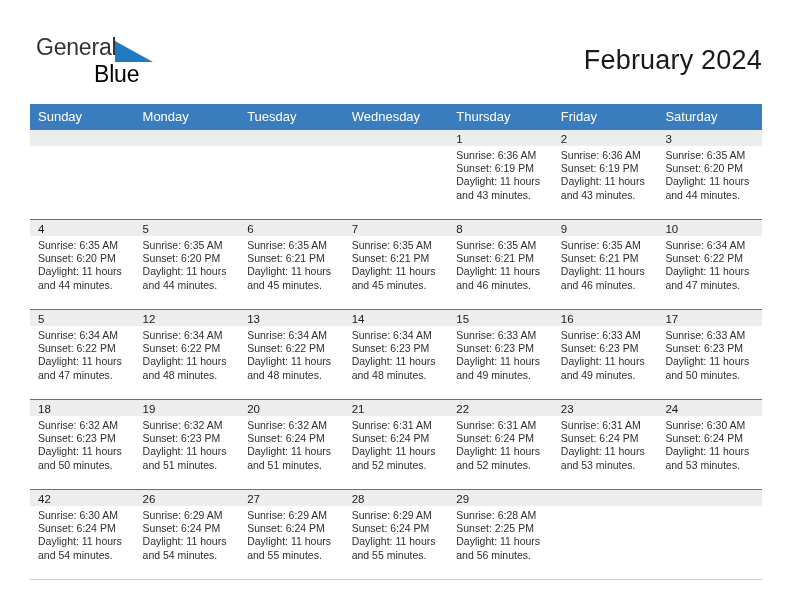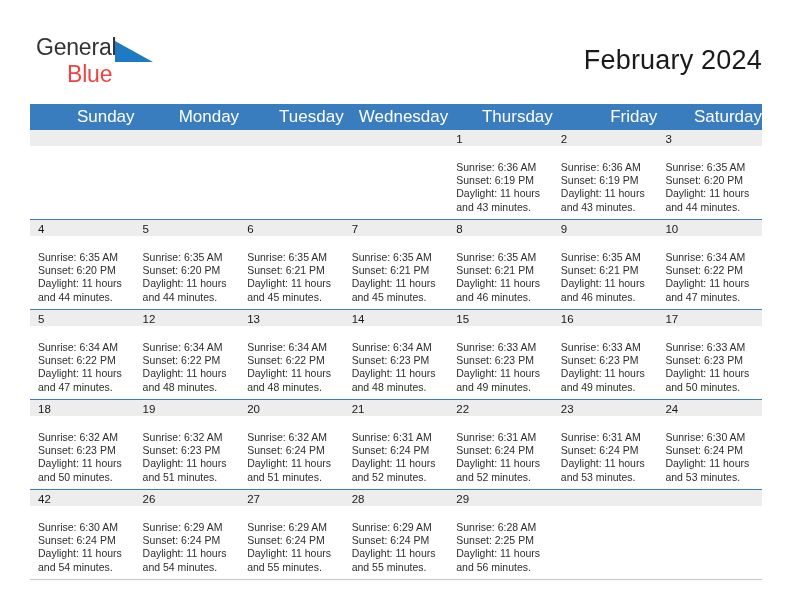--- a/index.html
+++ b/index.html
@@ -47,23 +47,23 @@
   }
   .brand-tri {
     display: inline-block;
     vertical-align: top;
     margin-left: -1px;
     margin-top: 5px;
   }
   .brand-blue {
     display: block;
     font-size: 23px;
-    color: #ef4444;
+    color: #000000;
     margin-top: -3px;
-    margin-left: 31px;
+    margin-left: 58px;
     letter-spacing: -0.2px;
   }
   .title-wrap {
     position: absolute;
     right: 0;
     top: 16px;
     text-align: right;
   }
   .cal-title {
     font-size: 27px;
@@ -88,23 +88,23 @@
     top: 104px;
     width: 732px;
     border-collapse: collapse;
     table-layout: fixed;
   }
   .calendar col { width: 104.57px; }
 
   thead th {
     background: #3a7dbf;
     color: #ffffff;
-    font-size: 17px;
+    font-size: 13px;
     font-weight: normal;
-    text-align: right;
+    text-align: left;
     padding: 6px 0 6px 8px;
     height: 11px;
     line-height: 13px;
     border: none;
   }
 
   tbody td {
     vertical-align: top;
     padding: 0;
     border-top: 1px solid #3a7dbf;
@@ -119,21 +119,21 @@
   .daynum-band {
     background: #ededed;
     height: 16px;
     padding: 2px 0 0 8px;
     font-size: 11.5px;
     line-height: 14px;
     color: #1a1a1a;
     box-sizing: border-box;
   }
   .cell-body {
-    padding: 15px 6px 0 8px;
+    padding: 3px 6px 0 8px;
     font-size: 10.5px;
     line-height: 13.2px;
     color: #2e2e2e;
   }
   .cell-body div { white-space: nowrap; }
   .cell-body .daylight-line { white-space: normal; }
 
   td.empty .daynum-band { background: #ededed; }
 </style>
 </head>

